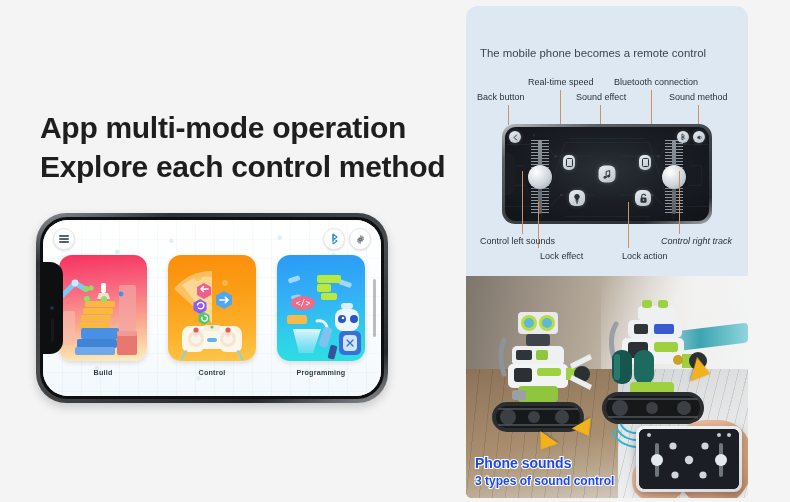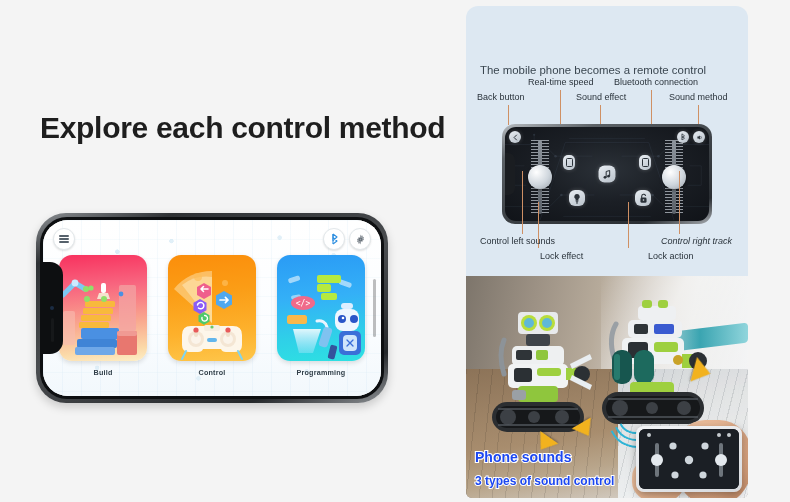--- a/index.html
+++ b/index.html
@@ -101,21 +101,21 @@
   
   .rpanel{
     position:absolute;left:466px;top:6px;width:282px;height:270px;
     background:#dde8f2;border-radius:12px 12px 0 0;
   }
   .rp-title{
     position:absolute;left:14px;top:21px;font-size:13.2px;font-weight:bold;
     color:#1d1d1f;letter-spacing:-.2px;
   }
   .rp-sub{
-    position:absolute;left:14px;top:58px;font-size:11.4px;color:#3a4650;
+    position:absolute;left:14px;top:41px;font-size:11.4px;color:#3a4650;
   }
 
   .labels-top,.labels-bot{position:absolute;left:0;right:0;font-size:9px;color:#2a333b;}
   .lbl{position:absolute;white-space:nowrap;}
 
   .leader{position:absolute;background:#cf9064;width:1px;}
   .leader.h{height:1px;width:auto;}
 
   
   .rphone{
@@ -221,30 +221,31 @@
     position:absolute;right:64px;bottom:-4px;width:52px;height:46px;
     background:linear-gradient(140deg,#f2c7a7,#dba57f);
     border-radius:46% 50% 40% 44%;
   }
   .caption{position:absolute;left:9px;bottom:10px;z-index:9;}
   .cap1{
     font-size:14px;font-weight:bold;color:#1c47f0;line-height:1.12;
     -webkit-text-stroke:2.2px #ffffff;paint-order:stroke fill;
   }
   .cap2{
-    font-size:12px;font-weight:bold;color:#1c47f0;margin-top:8px;
+    font-size:12px;font-weight:bold;color:#1c47f0;margin-top:2px;
     -webkit-text-stroke:2px #ffffff;paint-order:stroke fill;
   }
 </style>
 </head>
 <body>
 
 <div class="root">
 
   <div class="headline">
+    <span class="l1">App multi-mode operation</span>
     <span class="l2">Explore each control method</span>
   </div>
 
   <div class="phone">
     <div class="phone-inner">
       <div class="phone-screen">
         <div class="screen-bg"></div>
 
         <div class="notch">
           <span class="cam"></span>
@@ -508,21 +509,21 @@
     </div>
 
     <span class="leader" style="left:56px;top:165px;height:63px;"></span>
     <span class="leader" style="left:72px;top:196px;height:46px;"></span>
     <span class="leader" style="left:162px;top:196px;height:46px;"></span>
     <span class="leader" style="left:213px;top:165px;height:63px;"></span>
 
     <div class="labels-bot">
       <span class="lbl" style="left:14px;top:230px;">Control left sounds</span>
       <span class="lbl" style="left:74px;top:245px;">Lock effect</span>
-      <span class="lbl" style="left:156px;top:245px;margin-left:26px;">Lock action</span>
+      <span class="lbl" style="left:156px;top:245px;">Lock action</span>
       <span class="lbl" style="left:195px;top:230px;font-style:italic;">Control right track</span>
     </div>
   </div>
 
   <div class="photo">
     <div class="ph-wall"></div>
     <div class="ph-teal"></div>
     <div class="ph-floor"></div>
     <div class="ph-floor-r"></div>
 

